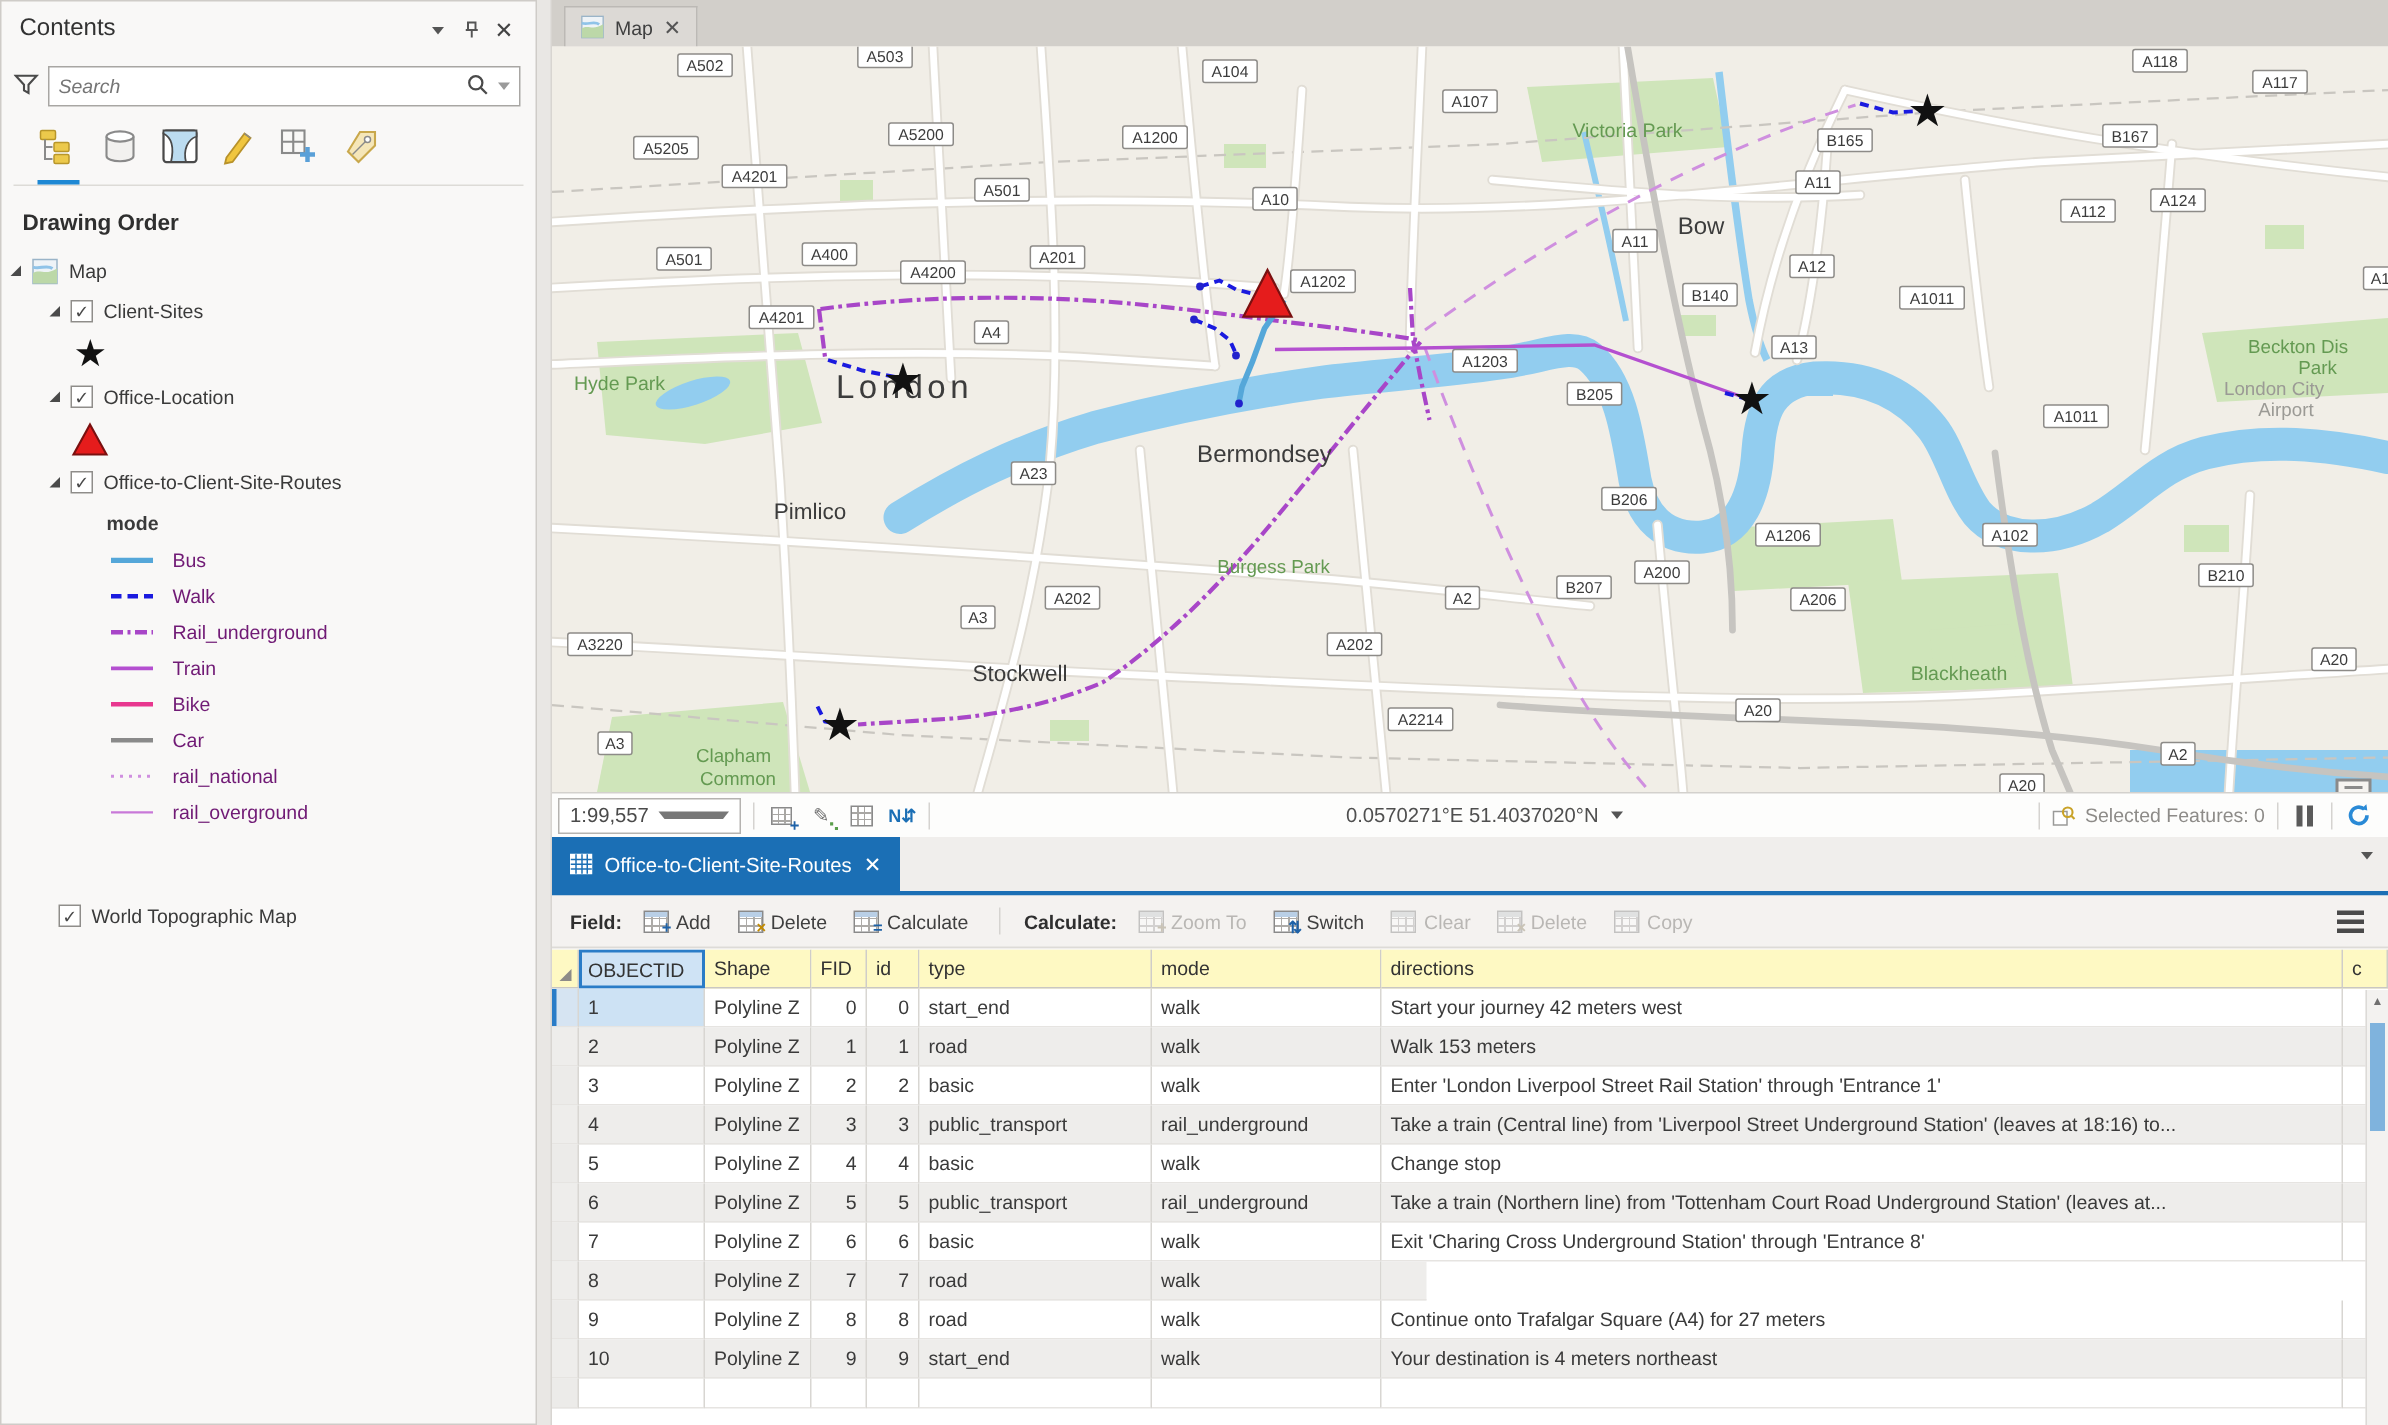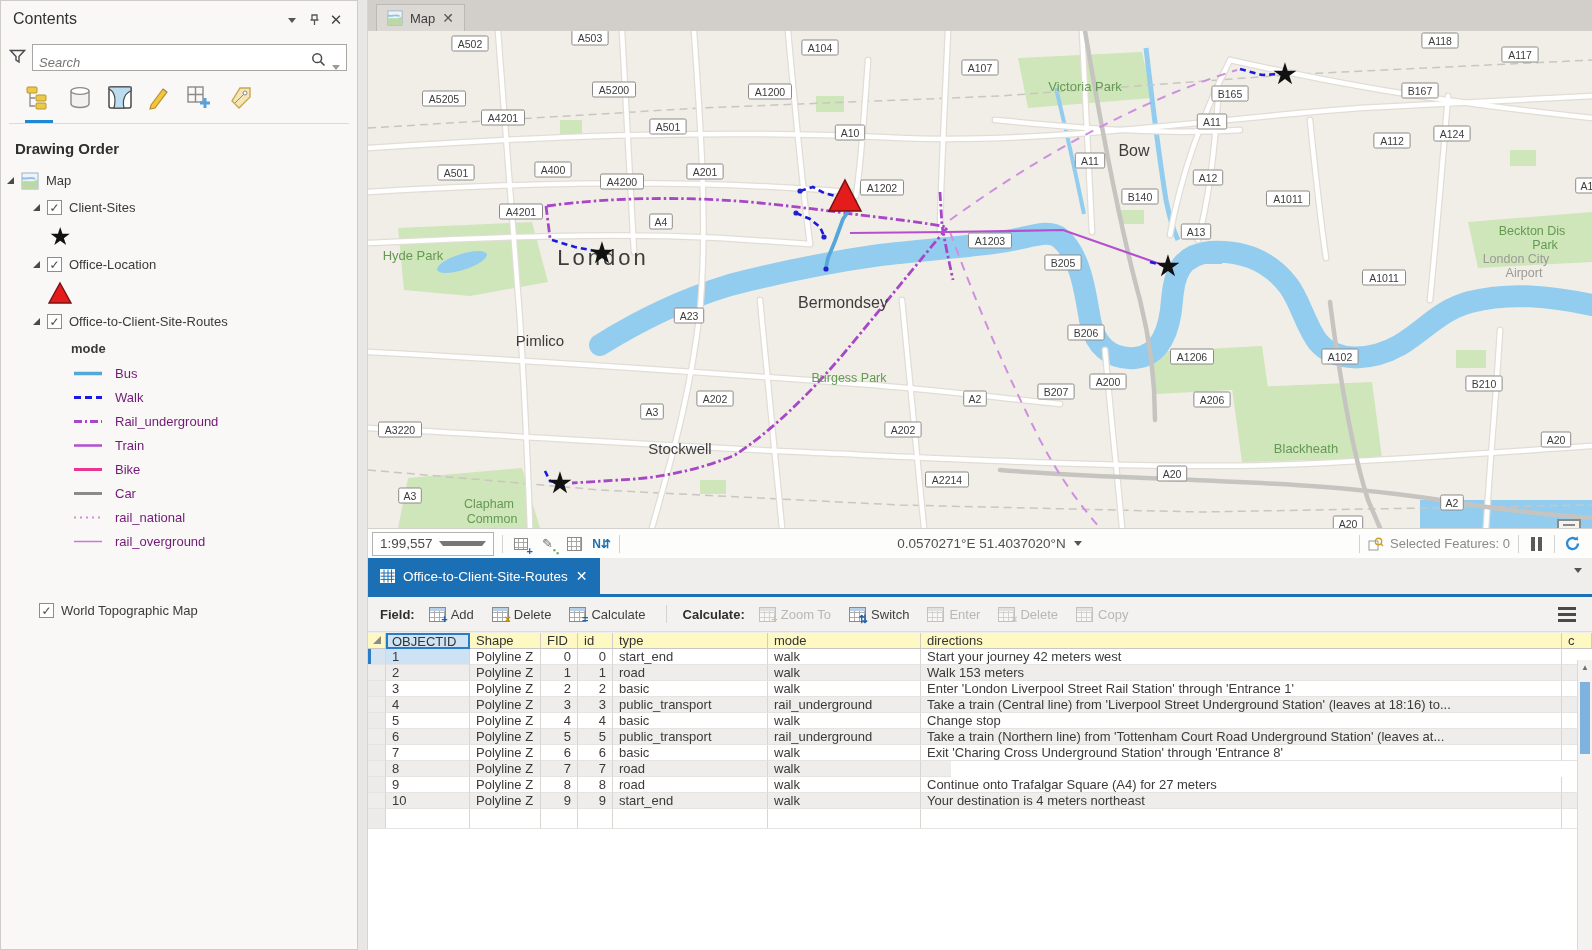--- a/index.html
+++ b/index.html
@@ -8,21 +8,21 @@
   #app{display:flex;width:1592px;height:950px}
 
   
   #contents-panel{width:358px;min-width:358px;background:#f9f8f7;border:1px solid #cfccc8;display:flex;flex-direction:column;padding:0}
   .cp-header{display:flex;align-items:flex-start;padding:9px 10px 6px 12px}
   .cp-title{font-size:16px;color:#323232;flex:1}
   .cp-hbtn{width:22px;height:20px;display:flex;align-items:center;justify-content:center;color:#555;cursor:pointer}
   .caret{width:0;height:0;border-left:4px solid transparent;border-right:4px solid transparent;border-top:5px solid #555;display:inline-block}
   .cp-close{font-size:15px;color:#444}
   .cp-search-row{display:flex;align-items:center;padding:8px 10px 4px 8px;gap:6px}
-  .search-box{flex:1;display:flex;align-items:flex-end;border:1px solid #a8a6a3;background:#fff;height:27px;padding:0 6px}
+  .search-box{flex:1;display:flex;align-items:center;border:1px solid #a8a6a3;background:#fff;height:27px;padding:0 6px}
   .search-box input{flex:1;border:none;outline:none;font-style:italic;font-size:13px;color:#444;font-family:"Liberation Sans",sans-serif;background:transparent}
   .cp-tabs{display:flex;align-items:flex-end;gap:14px;padding:10px 14px 0 16px;border-bottom:1px solid #dddbd7;margin:0 8px}
   .cp-tab{padding-bottom:7px;border-bottom:3px solid transparent;cursor:pointer}
   .cp-tab.active{border-bottom-color:#1e88d4}
   .cp-section{font-weight:bold;font-size:15px;color:#2f2f2f;padding:16px 0 10px 14px}
   .tree{flex:1;overflow:hidden;padding-left:6px}
   .trow{display:flex;align-items:center;height:27px;gap:7px}
   .exp{width:0;height:0;border-left:7px solid transparent;border-bottom:7px solid #4a4a4a;display:inline-block;flex:none}
   .cb{width:15px;height:15px;border:1px solid #8f8d8a;background:#fff;display:inline-flex;align-items:center;justify-content:center;font-size:12px;color:#4a4a4a;flex:none;line-height:1}
   .sym-row{height:30px;display:flex;align-items:center}
@@ -72,21 +72,21 @@
   .tb-btn.disabled .tbl-ico{opacity:.45;filter:grayscale(.8)}
   .tbl-ico{position:relative;width:17px;height:15px;border:1px solid #8a8a8a;flex:none;background:
      linear-gradient(#b9cfe6 0 3.5px,transparent 3.5px),
      repeating-linear-gradient(to right,transparent 0 4px,#adaba8 4px 5px),
      repeating-linear-gradient(to bottom,transparent 0 4px,#adaba8 4px 5px),#fff}
   #tb-burger{margin-left:auto;display:flex;flex-direction:column;gap:3px;cursor:pointer;padding:4px}
   #tb-burger span{width:18px;height:3px;background:#4a4a4a}
 
   
   #grid{flex:1;display:flex;flex-direction:column;position:relative;background:#fff;margin-top:1px;min-height:0;overflow:hidden}
-  .grow{display:flex;height:16px;flex:none}
+  .grow{display:flex;height:26px;flex:none}
   .gcell{border-right:1px solid #d8d6d2;border-bottom:1px solid #e6e4e1;padding:0 6px;display:flex;align-items:center;overflow:hidden;white-space:nowrap;font-size:13px}
   .ghead .gcell{background:#fef9c3;border-bottom:1px solid #c9c7c3;border-right:1px solid #cfcdc9;color:#333}
   .c-sel{width:18px;min-width:18px;padding:0;background:#ecebe9;justify-content:center}
   .c-objectid{width:84px;min-width:84px}
   .c-shape{width:71px;min-width:71px}
   .c-fid{width:37px;min-width:37px;justify-content:flex-end}
   .c-id{width:35px;min-width:35px;justify-content:flex-end}
   .c-type{width:155px;min-width:155px}
   .c-mode{width:153px;min-width:153px}
   .c-dir{flex:1;min-width:0}
@@ -738,21 +738,21 @@
               <span>Zoom To</span>
             </span>
             <span class="tb-btn">
               <span class="tbl-ico">
                 <span class="badge" style="color:#1e62a8">⇅</span>
               </span>
               <span>Switch</span>
             </span>
             <span class="tb-btn disabled">
               <span class="tbl-ico"></span>
-              <span>Enter</span>
+              <span>Clear</span>
             </span>
             <span class="tb-btn disabled">
               <span class="tbl-ico">
                 <span class="badge" style="color:#c28a00">×</span>
               </span>
               <span>Delete</span>
             </span>
             <span class="tb-btn disabled">
               <span class="tbl-ico"></span>
               <span>Copy</span>

